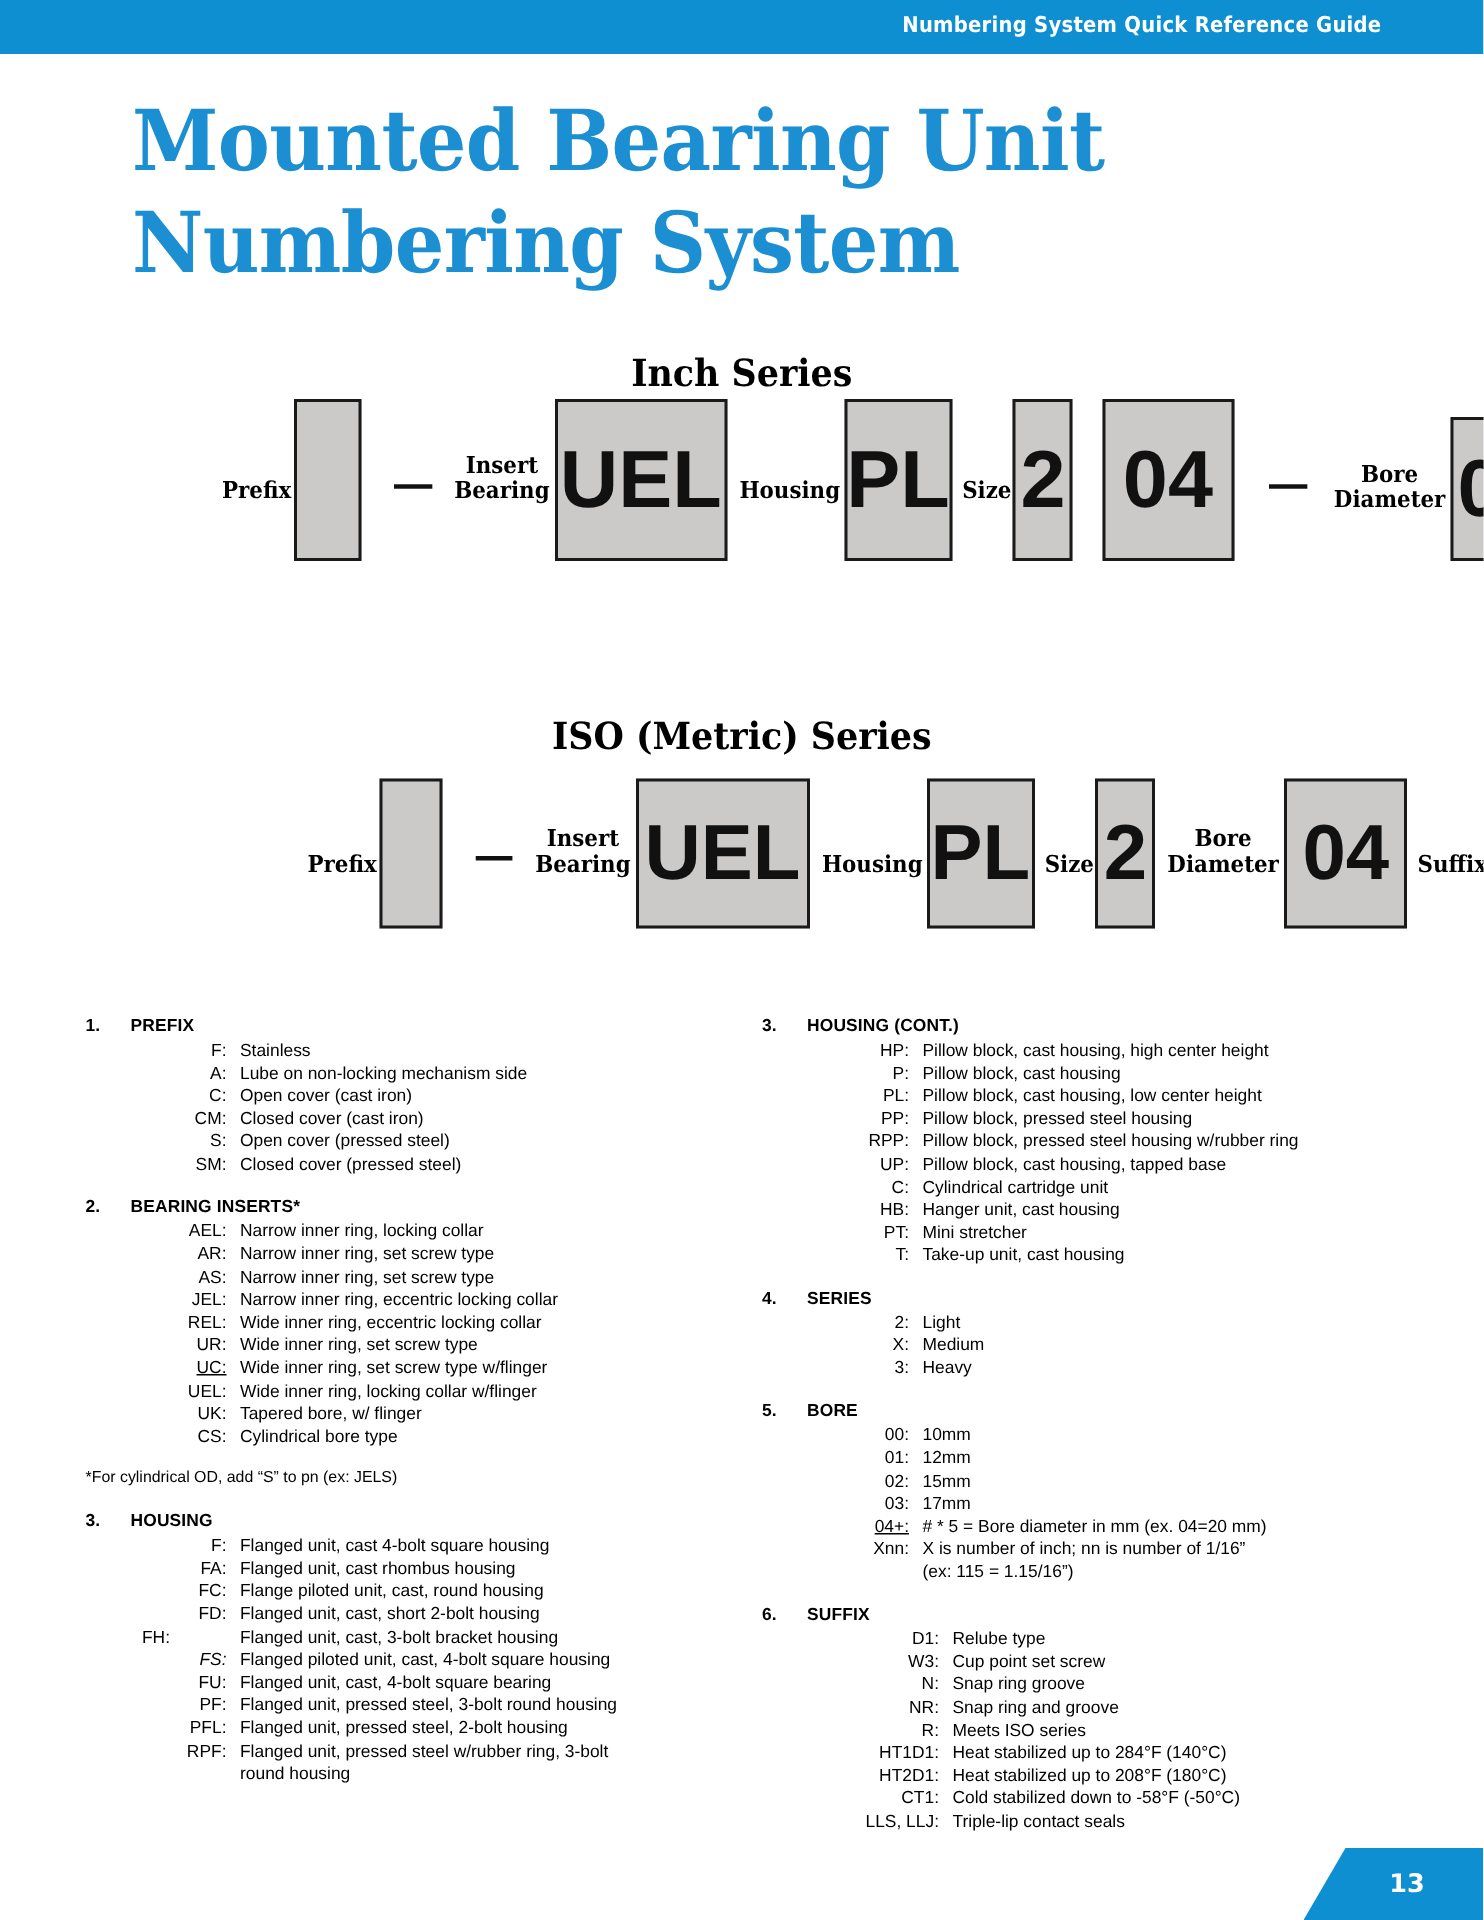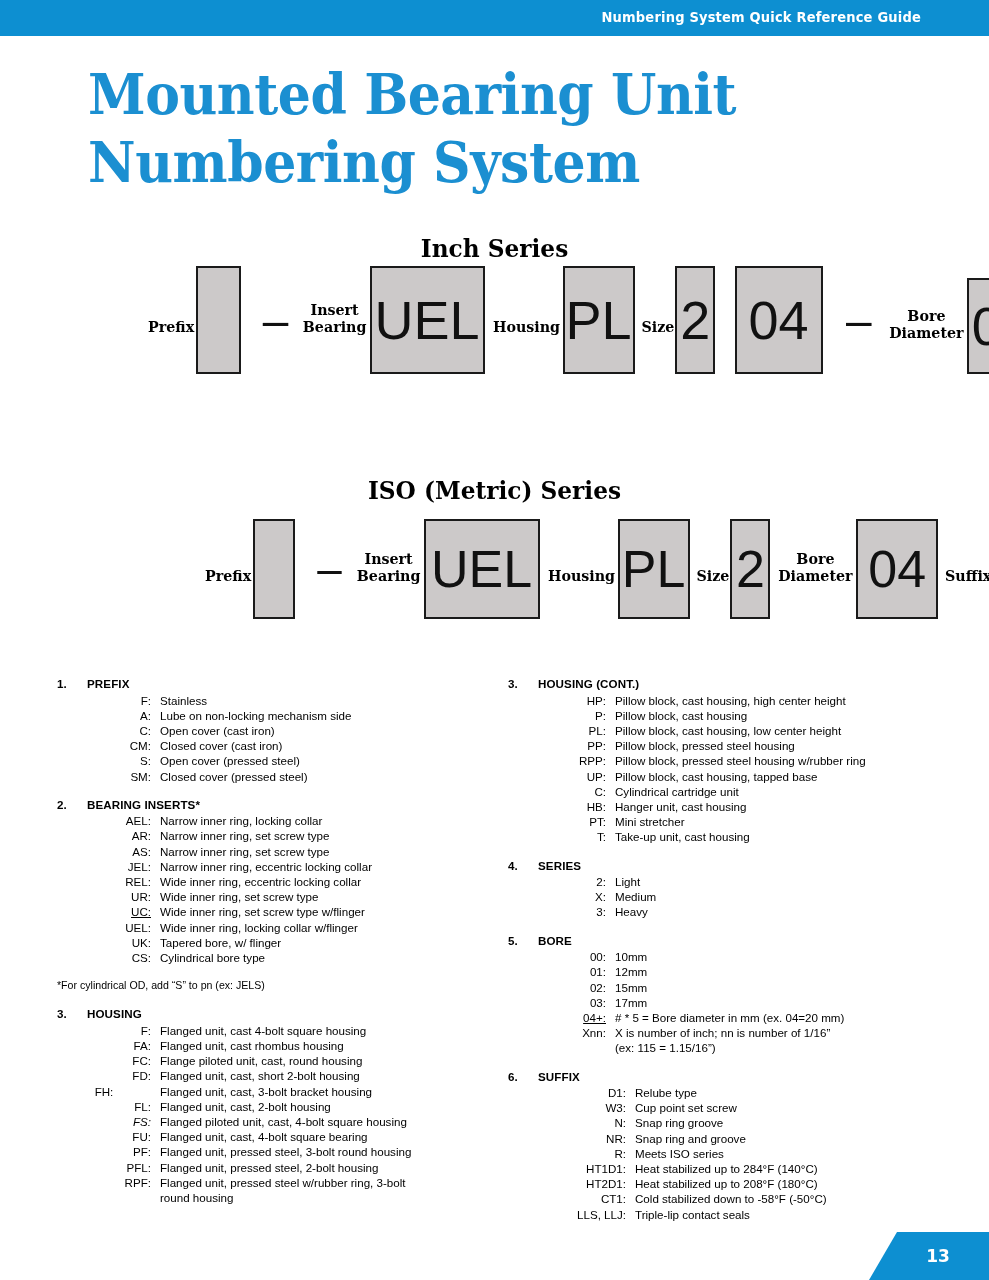--- a/index.html
+++ b/index.html
@@ -66,21 +66,21 @@
     margin-bottom:4px;
     transform:scaleX(.92);
   }
   .slot-label.empty{ visibility:hidden; }
   .box{
     background:#ccc9c9;
     border:2px solid #1a1a1a;
     box-sizing:border-box;
     display:flex; align-items:center; justify-content:center;
     font-family:"Liberation Sans", sans-serif;
-    font-weight:normal;
+    font-weight:bold;
     color:#111;
     overflow:hidden;
   }
   .dash{
     font-family:"Liberation Sans", sans-serif;
     font-weight:normal;
     color:#111;
     display:flex; align-items:center; justify-content:center;
   }
 
@@ -343,24 +343,20 @@
       </div>
       <div class="row">
         <span class="code" style="width: 94px; flex: 0 0 94px;">FD:</span>
         <span class="desc">Flanged unit, cast, short 2-bolt housing</span>
       </div>
       <div class="row">
         <span class="code" style="width: 94px; flex: 0 0 94px; text-align: center;">FH:</span>
         <span class="desc">Flanged unit, cast, 3-bolt bracket housing</span>
       </div>
       <div class="row">
-        <span class="code" style="width: 94px; flex: 0 0 94px;">FL:</span>
-        <span class="desc">Flanged unit, cast, 2-bolt housing</span>
-      </div>
-      <div class="row">
         <span class="code" style="width: 94px; flex: 0 0 94px; font-style: italic;">FS:</span>
         <span class="desc">Flanged piloted unit, cast, 4-bolt square housing</span>
       </div>
       <div class="row">
         <span class="code" style="width: 94px; flex: 0 0 94px;">FU:</span>
         <span class="desc">Flanged unit, cast, 4-bolt square bearing</span>
       </div>
       <div class="row">
         <span class="code" style="width: 94px; flex: 0 0 94px;">PF:</span>
         <span class="desc">Flanged unit, pressed steel, 3-bolt round housing</span>

